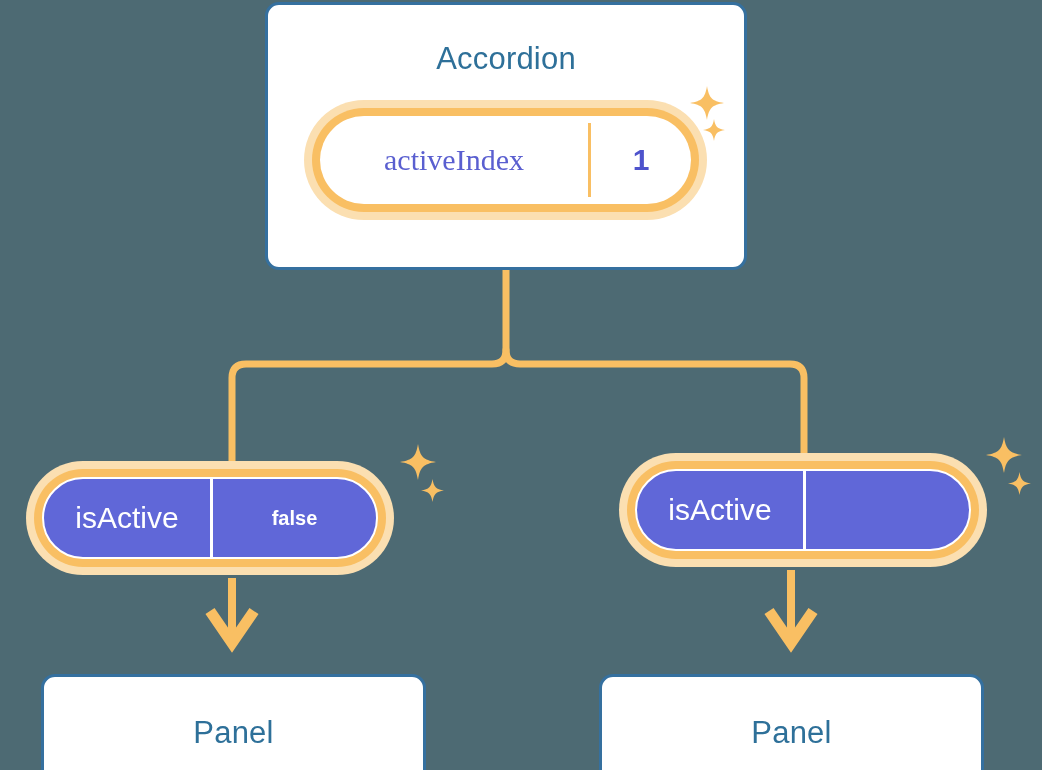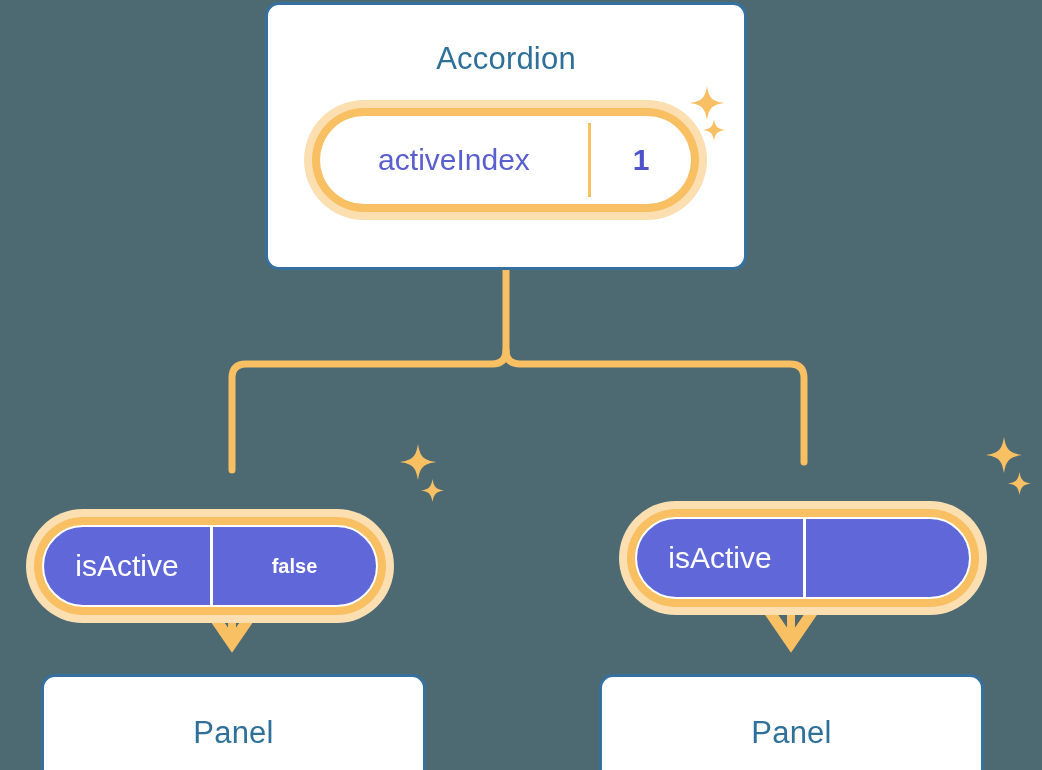--- a/index.html
+++ b/index.html
@@ -119,36 +119,37 @@
     left: 313px;
     top: 109px;
     width: 385px;
     height: 102px;
   }
   #pill-root .body { background: #ffffff; }
   #pill-root .cell-key {
     flex: 0 0 268px;
     color: #5a5fd0;
     font-size: 30px;
+    font-family: Liberation Serif, serif;
   }
   #pill-root .cell-div {
     flex: 0 0 3px;
     background: #f9bf63;
     height: 74px;
     align-self: center;
   }
   #pill-root .cell-val {
     flex: 1 1 auto;
     color: #4e53cc;
     font-size: 30px;
     font-weight: bold;
   }
 
   
-  .pill-leaf { width: 350px; height: 96px; margin-top: 48px; }
+  .pill-leaf { width: 350px; height: 96px; }
   .pill-leaf .body {
     background: #6067d8;
     border: 2px solid #ffffff;
     box-sizing: border-box;
   }
   .pill-leaf .cell-key {
     flex: 0 0 50%;
     color: #ffffff;
     font-size: 30px;
   }

